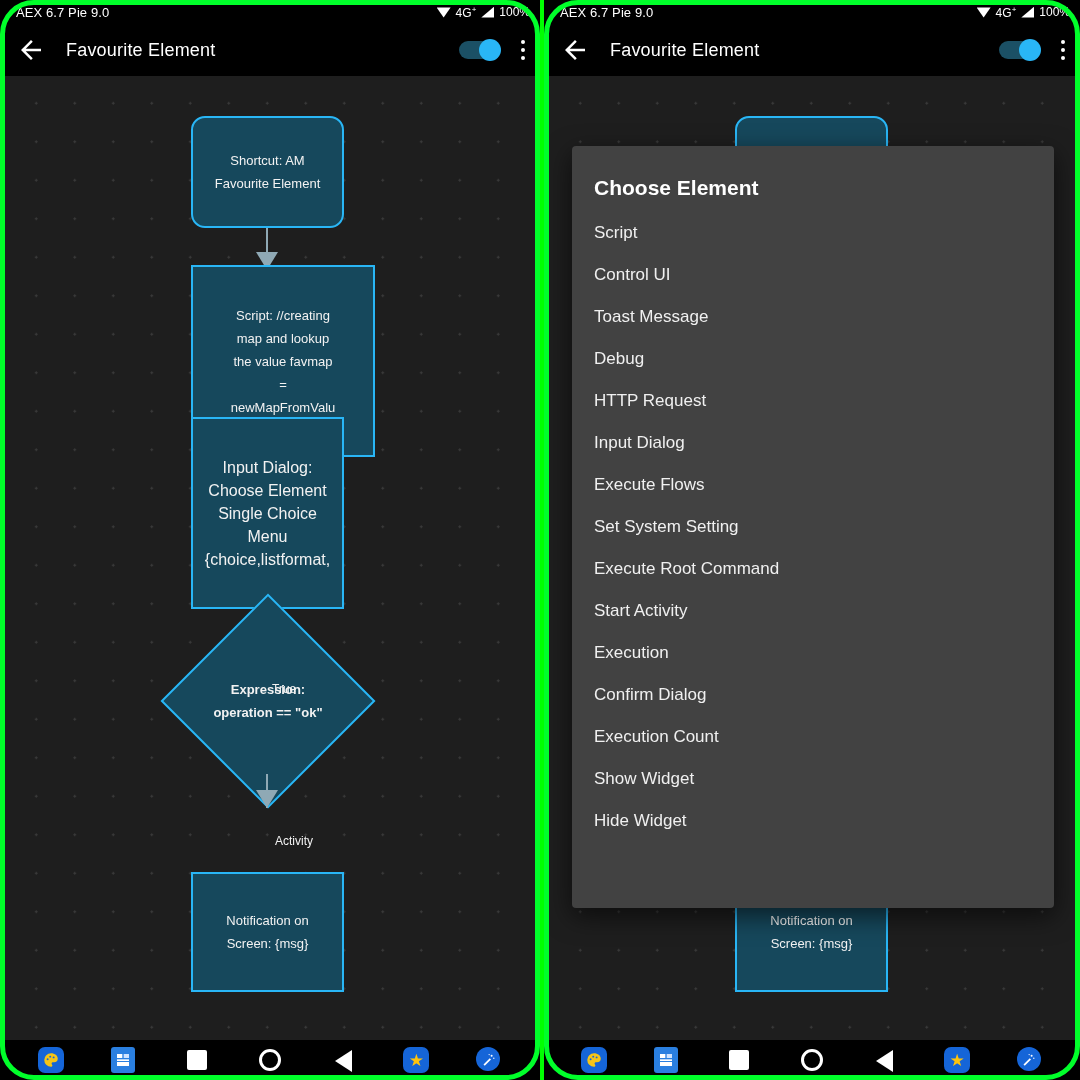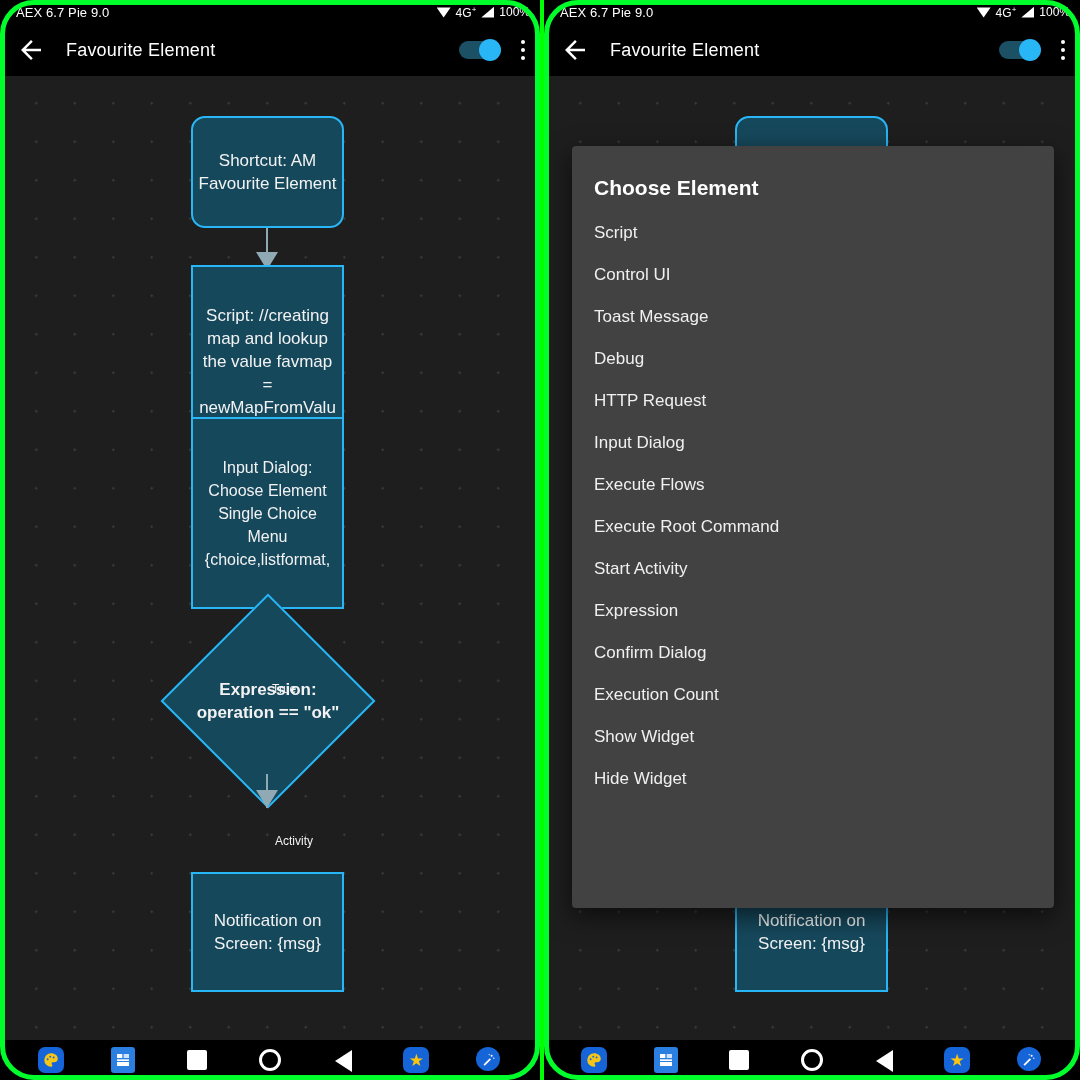--- a/index.html
+++ b/index.html
@@ -101,21 +101,21 @@
     background-position: 17px 10px;
     overflow: hidden;
   }
   .node {
     position: absolute;
     background: #16485c;
     border: 2px solid #29b6f6;
     color: #f2f2f2;
     display: flex; align-items: center; justify-content: center;
     text-align: center;
-    font-size: 17px;
+    font-size: 13px;
     line-height: 23px;
     white-space: pre-line;
     overflow: hidden;
   }
   .node.rounded { border-radius: 14px; }
   .node.diamond {
     border: none; background: transparent;
     overflow: visible;
     font-weight: bold;
   }
@@ -247,21 +247,21 @@
         </div>
     </div>
 
     <div class="canvas">
 
       <div class="node rounded" style="left:191px; top:42px; width:153px; height:112px;">Shortcut: AM
 Favourite Element</div>
       <div class="conn-line" style="left:266px; top:154px; width:2px; height:40px;"></div>
       <div class="arrow-head" style="left:256px; top:178px;"></div>
 
-      <div class="node" style="left:191px; top:191px; width:153px; height:192px;">Script: //creating
+      <div class="node" style="left:191px; top:191px; width:184px; height:192px;">Script: //creating
 map and lookup
 the value favmap
 =
 newMapFromValu</div>
       <div class="conn-line" style="left:266px; top:383px; width:2px; height:40px;"></div>
       <div class="arrow-head" style="left:256px; top:406px;"></div>
 
       <div class="node" style="left:191px; top:343px; width:153px; height:192px; font-size:16px;">Input Dialog:
 Choose Element
 Single Choice
@@ -373,23 +373,24 @@
     <div class="dialog" style="left:28px; top:146px; width:482px; height:762px;">
       <div class="dialog-title">Choose Element</div>
       <div class="dialog-list">
         <div class="dlg-item">Script</div>
         <div class="dlg-item">Control UI</div>
         <div class="dlg-item">Toast Message</div>
         <div class="dlg-item">Debug</div>
         <div class="dlg-item">HTTP Request</div>
         <div class="dlg-item">Input Dialog</div>
         <div class="dlg-item">Execute Flows</div>
+        <div class="dlg-item">Set System Setting</div>
         <div class="dlg-item">Execute Root Command</div>
         <div class="dlg-item">Start Activity</div>
-        <div class="dlg-item">Expression</div>
+        <div class="dlg-item">Execution</div>
         <div class="dlg-item">Confirm Dialog</div>
         <div class="dlg-item">Execution Count</div>
         <div class="dlg-item">Show Widget</div>
         <div class="dlg-item">Hide Widget</div>
       </div>
     </div>
 
     <div class="navbar">
       <div class="nav-ico">
         <div class="ic-palette">

